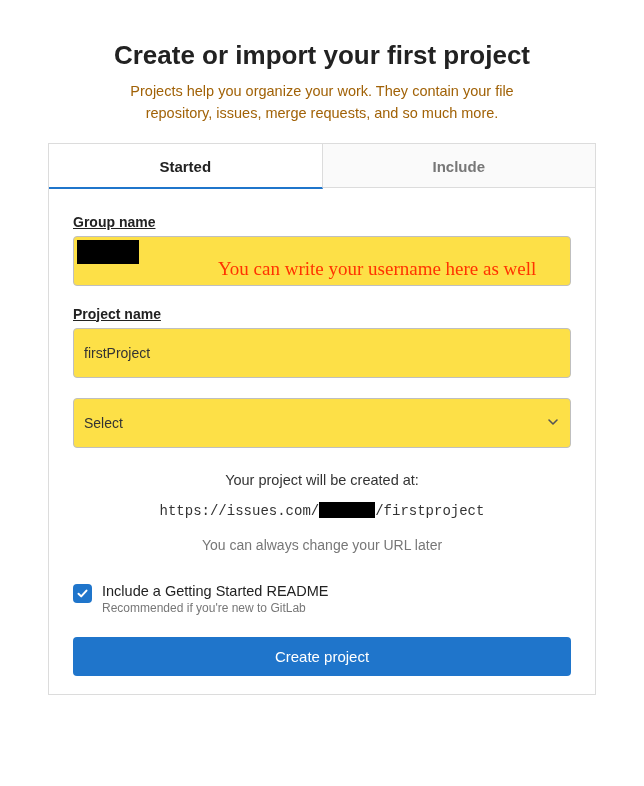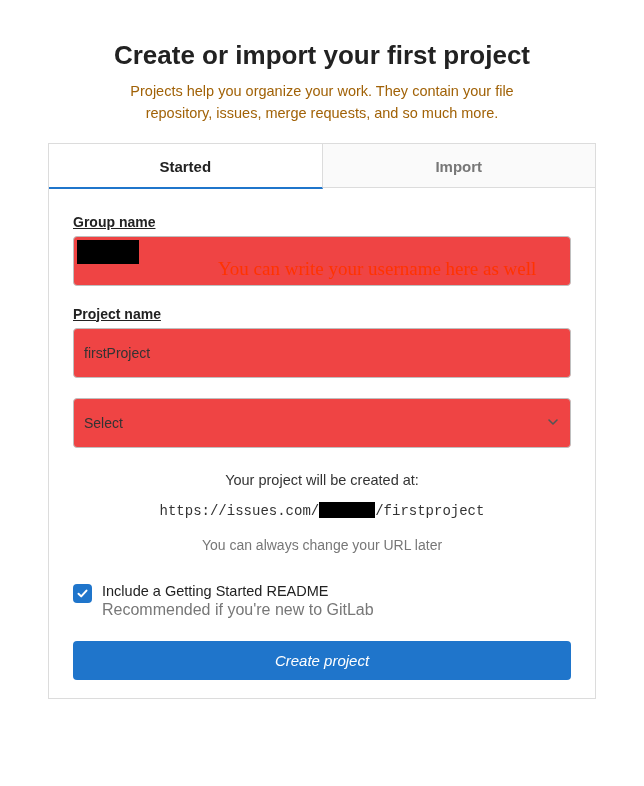--- a/index.html
+++ b/index.html
@@ -75,21 +75,21 @@
     .field-label .optional {
       font-weight: 400;
       color: #555;
     }
     .text-input, .select {
       width: 100%;
       padding: 16px 10px;
       font-size: 14px;
       border: 1px solid #bfbfbf;
       border-radius: 4px;
-      background: #ef4444;
+      background: #fde047;
       color: #333;
     }
     .group-wrap {
       position: relative;
     }
     .group-redact {
       position: absolute;
       top: 4px;
       left: 4px;
       width: 62px;
@@ -192,46 +192,45 @@
       justify-content: center;
       flex-shrink: 0;
       cursor: pointer;
       margin-top: 1px;
     }
     .checkbox-row .readme-label {
       font-size: 14.5px;
       color: #222;
     }
     .checkbox-row .readme-sub {
-      font-size: 16px;
+      font-size: 12px;
       color: #777;
       margin-top: 2px;
     }
     .submit-btn {
       width: 100%;
       background: #1f75cb;
       color: #fff;
       border: none;
       padding: 11px 16px;
       font-size: 15px;
       border-radius: 4px;
       cursor: pointer;
-      font-style: italic;
     }
   </style>
 </head>
 <body>
 
 <h1 class="heading">Create or import your first project</h1>
 <p class="subtitle">Projects help you organize your work. They contain your file repository, issues, merge requests, and so much more.</p>
 
 <div class="panel">
   <div class="tabs">
     <div class="tab active">Started</div>
-    <div class="tab">Import</div>
+    <div class="tab">Include</div>
   </div>
 
   <div class="form-body">
 
     <div class="field">
       <label class="field-label">Group name</label>
       <div class="group-wrap">
         <input type="text" class="text-input" value="" style="">
         <div class="group-redact"></div>
       </div>

